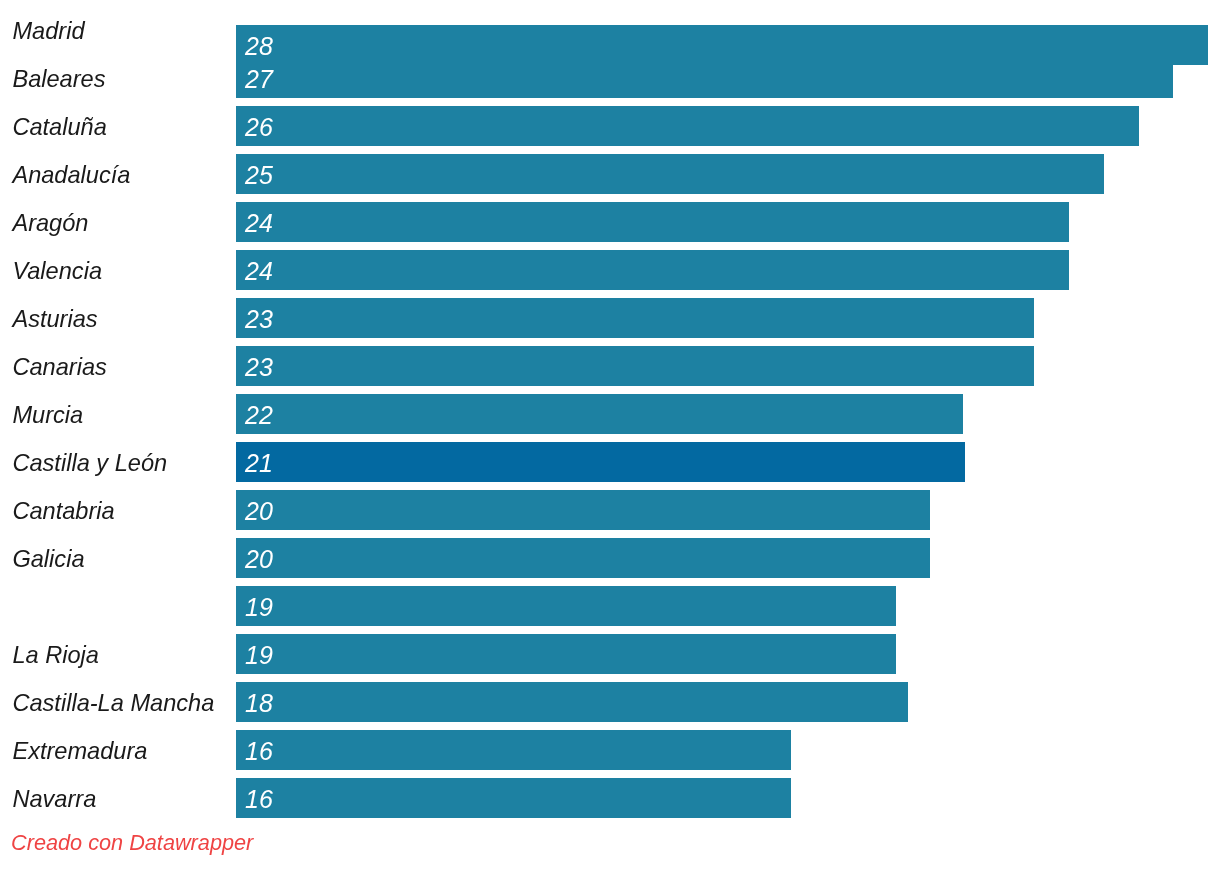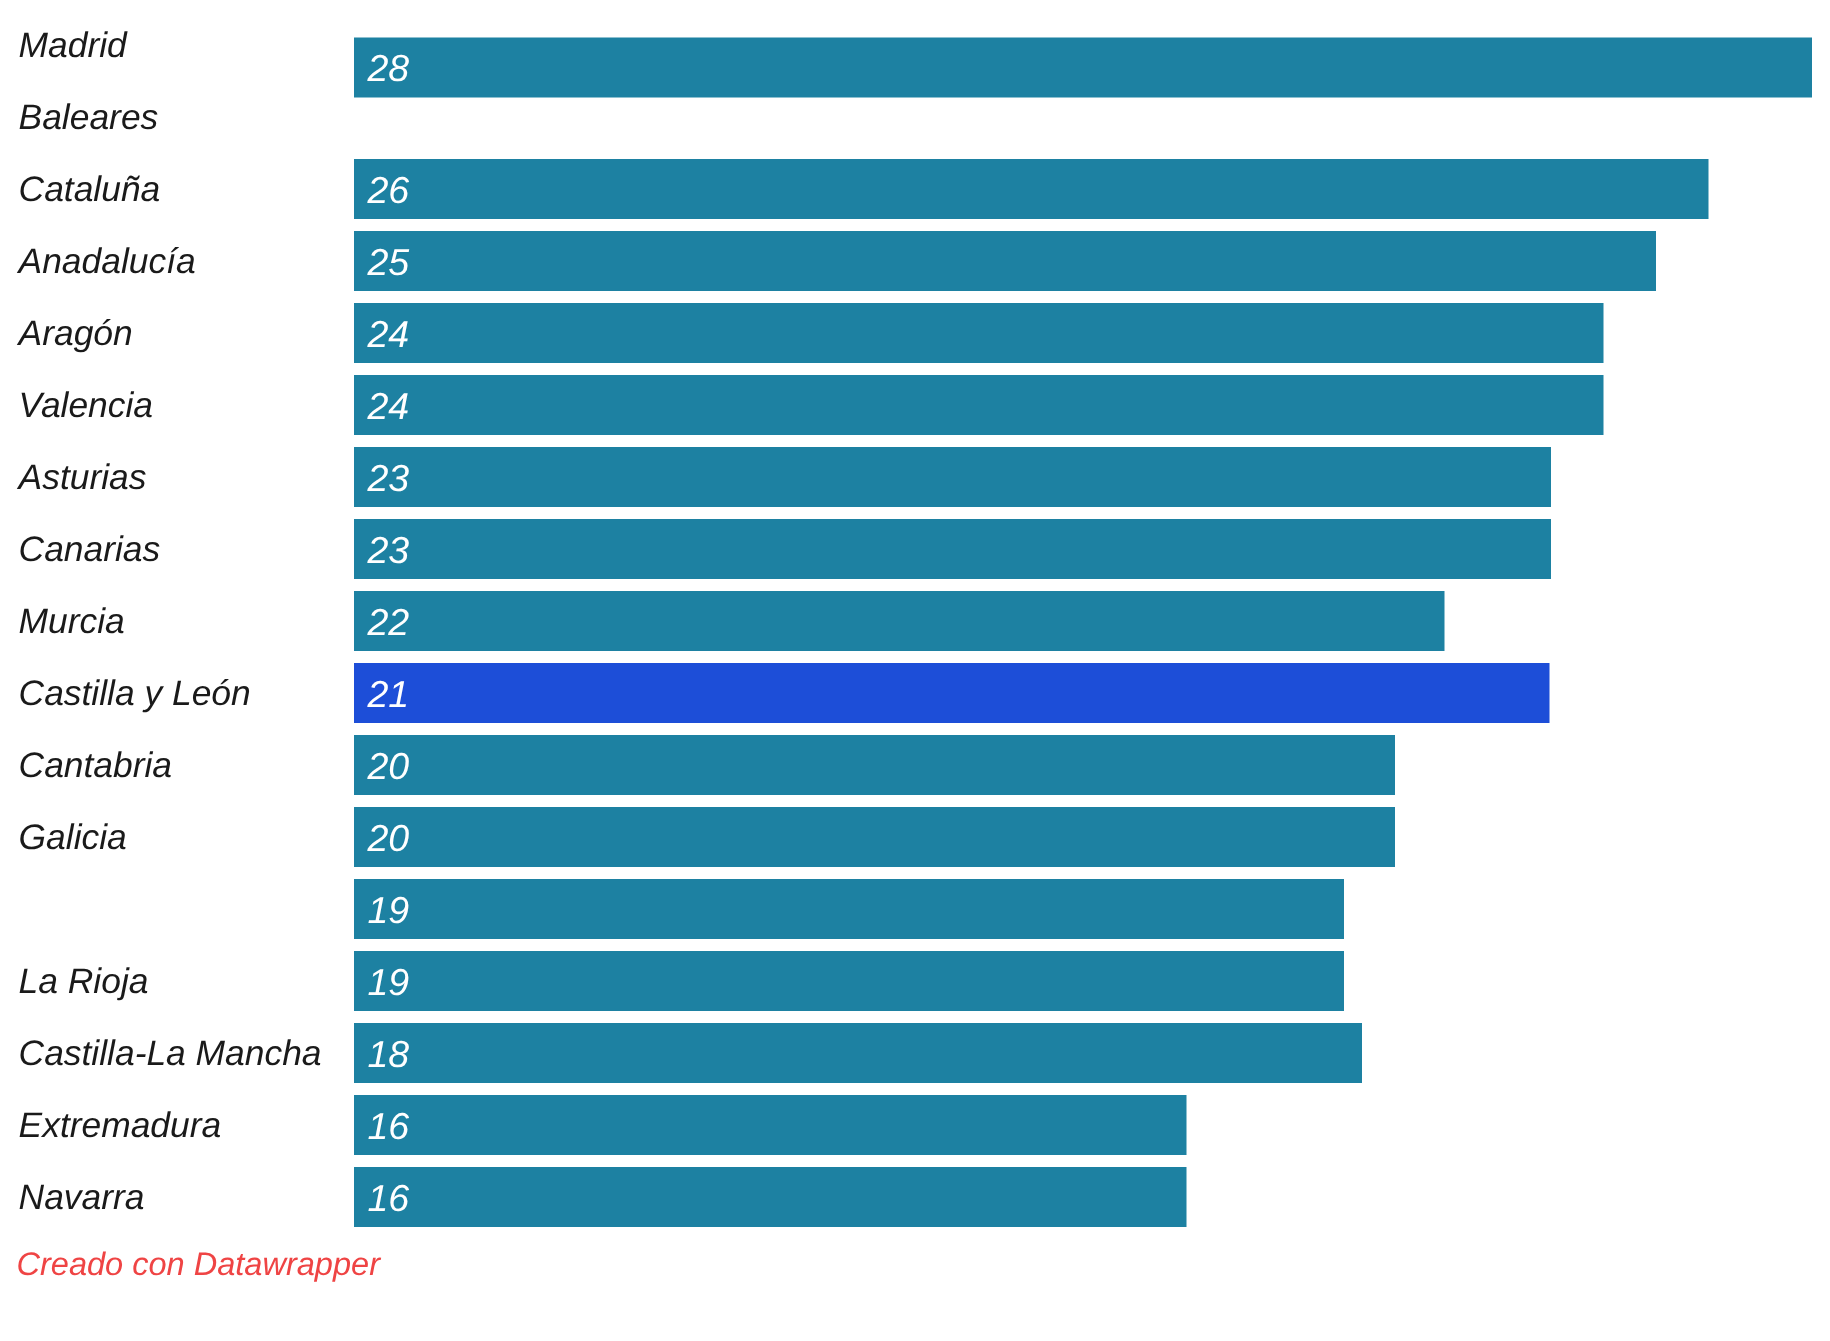--- a/index.html
+++ b/index.html
@@ -76,20 +76,23 @@
 <div class="chart">
   <div class="rows">
     <div class="row">
       <div class="row-label">Madrid</div>
       <div class="bar" style="width: 972px; background: rgb(29, 129, 162); margin-top: 15px;">
         <div class="bar-value">28</div>
       </div>
     </div>
     <div class="row">
       <div class="row-label">Baleares</div>
+      <div class="bar" style="width: 937.286px; background: rgb(29, 129, 162);">
+        <div class="bar-value">27</div>
+      </div>
     </div>
     <div class="row">
       <div class="row-label">Cataluña</div>
       <div class="bar" style="width: 902.571px; background: rgb(29, 129, 162);">
         <div class="bar-value">26</div>
       </div>
     </div>
     <div class="row">
       <div class="row-label">Anadalucía</div>
       <div class="bar" style="width: 867.857px; background: rgb(29, 129, 162); text-align: center;">
@@ -121,21 +124,21 @@
       </div>
     </div>
     <div class="row">
       <div class="row-label">Murcia</div>
       <div class="bar" style="width: 727px; background: rgb(29, 129, 162);">
         <div class="bar-value">22</div>
       </div>
     </div>
     <div class="row">
       <div class="row-label">Castilla y León</div>
-      <div class="bar" style="width: 797px; background: #1d4ed8;">
+      <div class="bar" style="width: 729px; background: #0369a1;">
         <div class="bar-value">21</div>
       </div>
     </div>
     <div class="row">
       <div class="row-label">Cantabria</div>
       <div class="bar" style="width: 694.286px; background: rgb(29, 129, 162);">
         <div class="bar-value">20</div>
       </div>
     </div>
     <div class="row">

